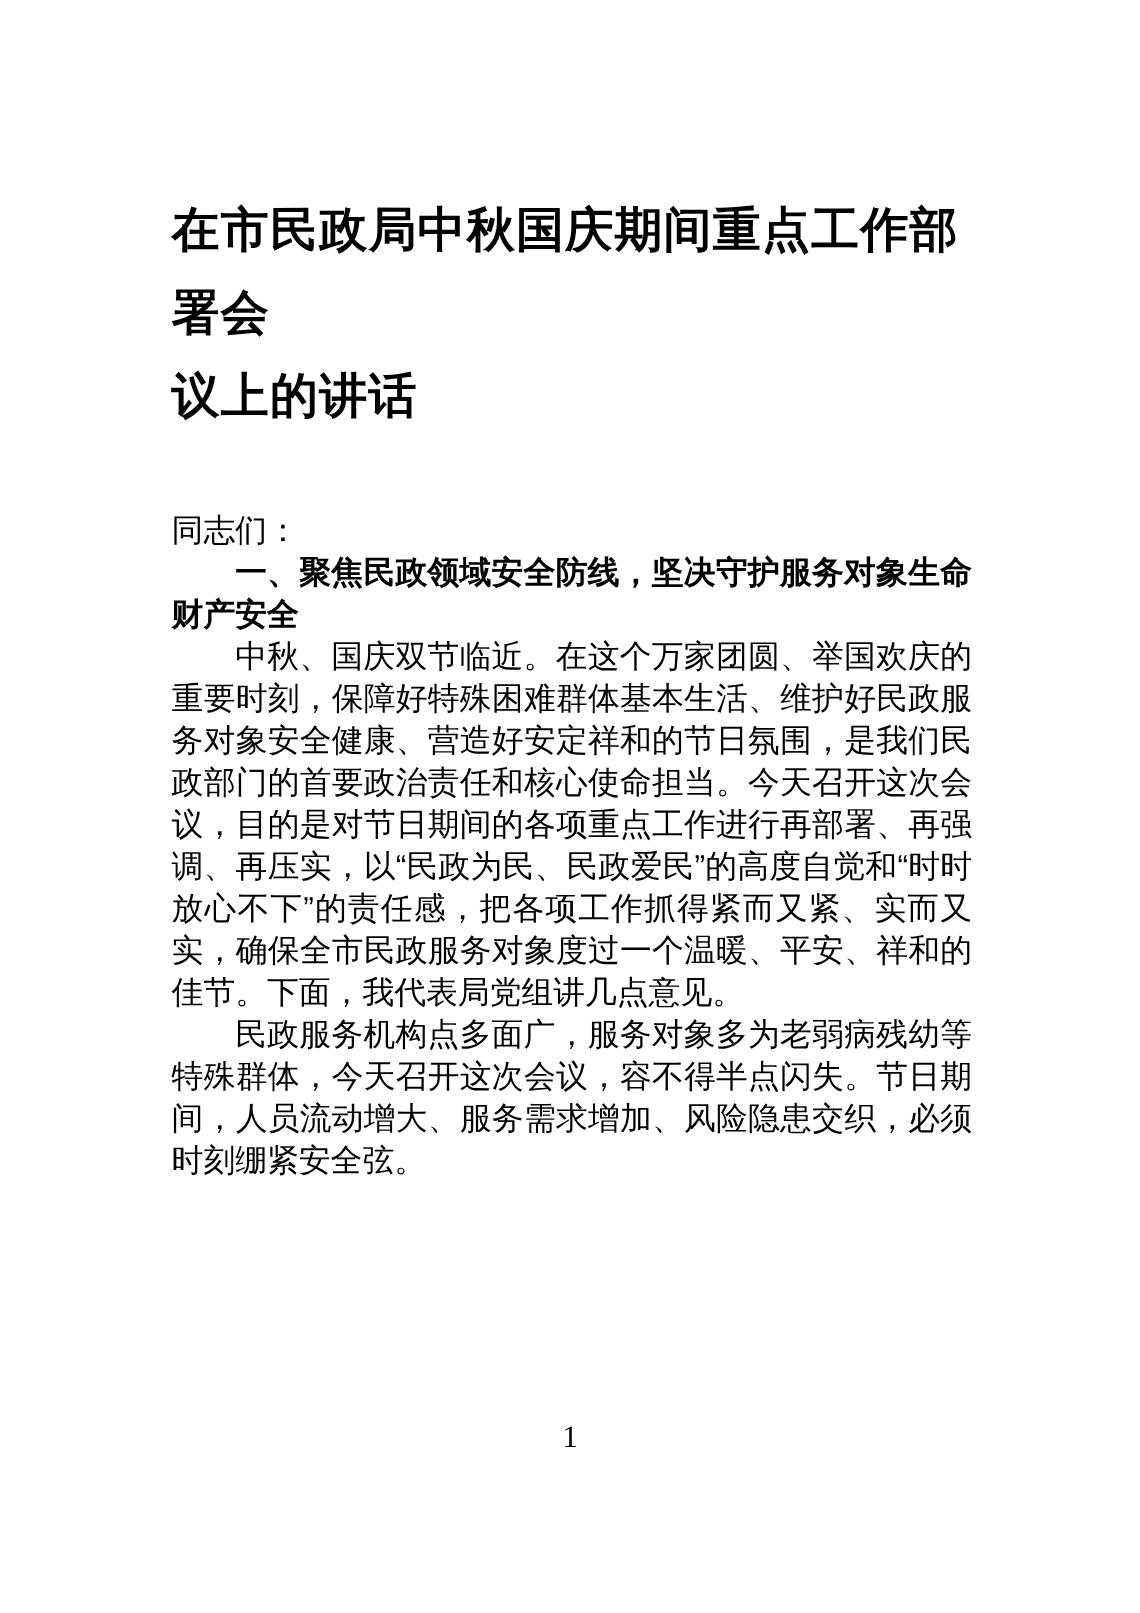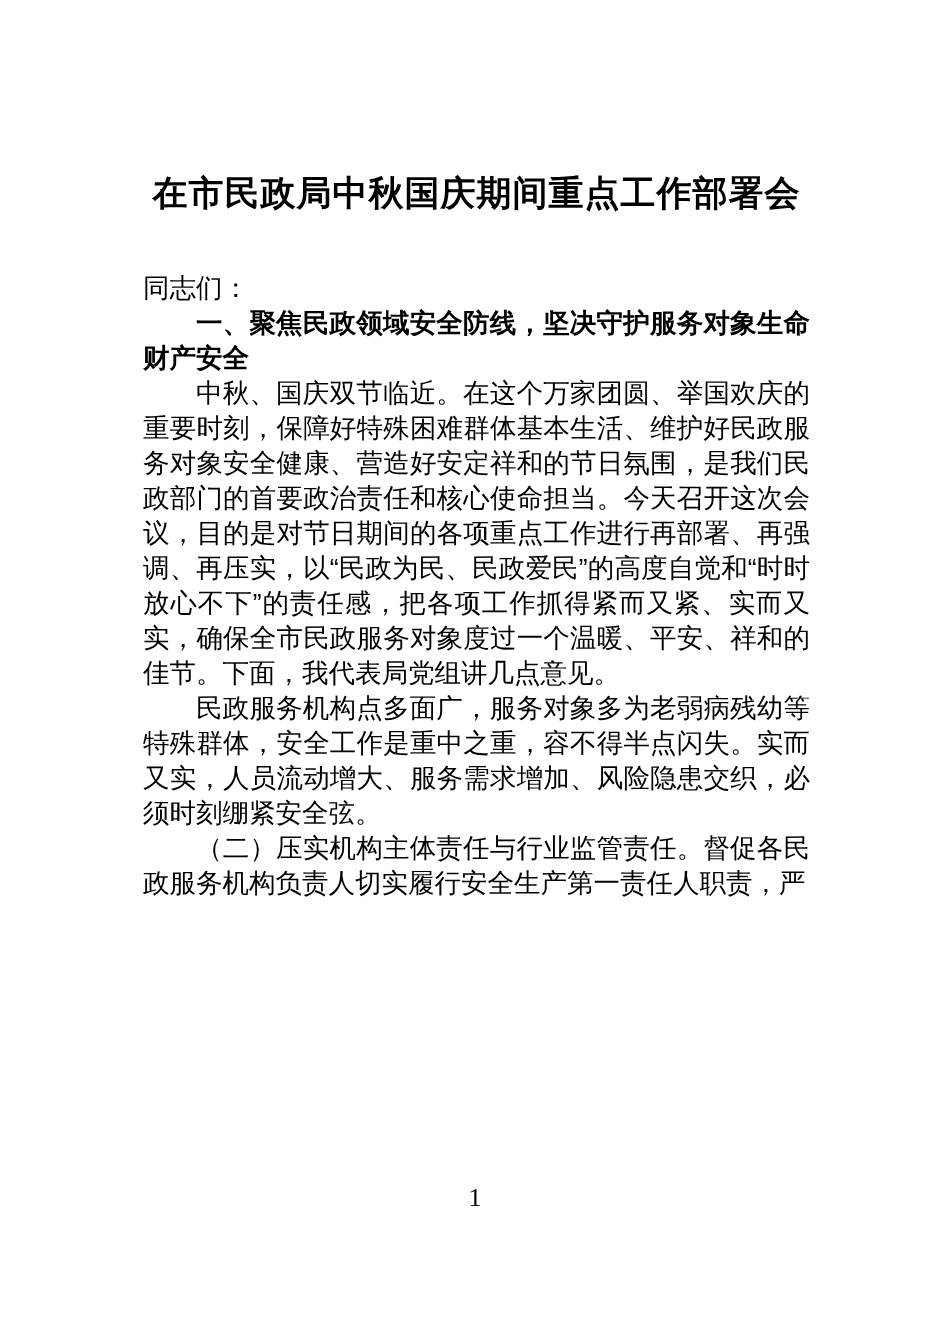--- a/index.html
+++ b/index.html
@@ -10,29 +10,29 @@
     margin: 0 auto;
     background: #ffffff;
     color: #000000;
     font-family: "Liberation Sans", sans-serif;
     box-sizing: border-box;
     padding: 158px 140px 0 143px;
     overflow: hidden;
   }
   .doc-title {
     margin: 0;
-    font-size: 35px;
+    font-size: 40px;
     font-weight: 700;
     line-height: 69px;
-    text-align: center;
+    text-align: left;
     letter-spacing: 1px;
   }
   .title-line { display: block; }
   .doc-body {
-    margin-top: 44px;
+    margin-top: 60px;
     font-size: 26.5px;
     line-height: 35px;
     text-align: justify;
   }
   .doc-body p { margin: 0; padding: 0; }
   .doc-body p.indent { text-indent: 2em; }
   .doc-body p.bold { font-weight: 700; }
   .page-footer {
     position: absolute;
     left: 0;
@@ -45,28 +45,28 @@
     color: #000000;
   }
 </style>
 </head>
 <body>
 
 <div class="page">
 
   <h1 class="doc-title">
     <span class="title-line">在市民政局中秋国庆期间重点工作部署会</span>
+    <span class="title-line">议上的讲话</span>
   </h1>
 
   <div class="doc-body">
 
   <p class="">同志们：</p>
       <p class="indent bold">一、聚焦民政领域安全防线，坚决守护服务对象生命财产安全</p>
       <p class="indent">中秋、国庆双节临近。在这个万家团圆、举国欢庆的重要时刻，保障好特殊困难群体基本生活、维护好民政服务对象安全健康、营造好安定祥和的节日氛围，是我们民政部门的首要政治责任和核心使命担当。今天召开这次会议，目的是对节日期间的各项重点工作进行再部署、再强调、再压实，以“民政为民、民政爱民”的高度自觉和“时时放心不下”的责任感，把各项工作抓得紧而又紧、实而又实，确保全市民政服务对象度过一个温暖、平安、祥和的佳节。下面，我代表局党组讲几点意见。</p>
-      <p class="indent">民政服务机构点多面广，服务对象多为老弱病残幼等特殊群体，安全工作是重中之重，容不得半点闪失。实而又实，人员流动增大、服务需求增加、风险隐患交织，必须时刻绷紧安全弦。</p>
-      <p class="indent">（二）压实机构主体责任与行业监管责任。督促各民政服务机构负责人切实履行安全生产第一责任人职责，严</p>
+      <p class="indent">民政服务机构点多面广，服务对象多为老弱病残幼等特殊群体，今天召开这次会议，容不得半点闪失。节日期间，人员流动增大、服务需求增加、风险隐患交织，必须时刻绷紧安全弦。</p>
     </div>
 
   <div class="page-footer">
     <span>1</span>
   </div>
 
 </div>
 
 </body></html>

